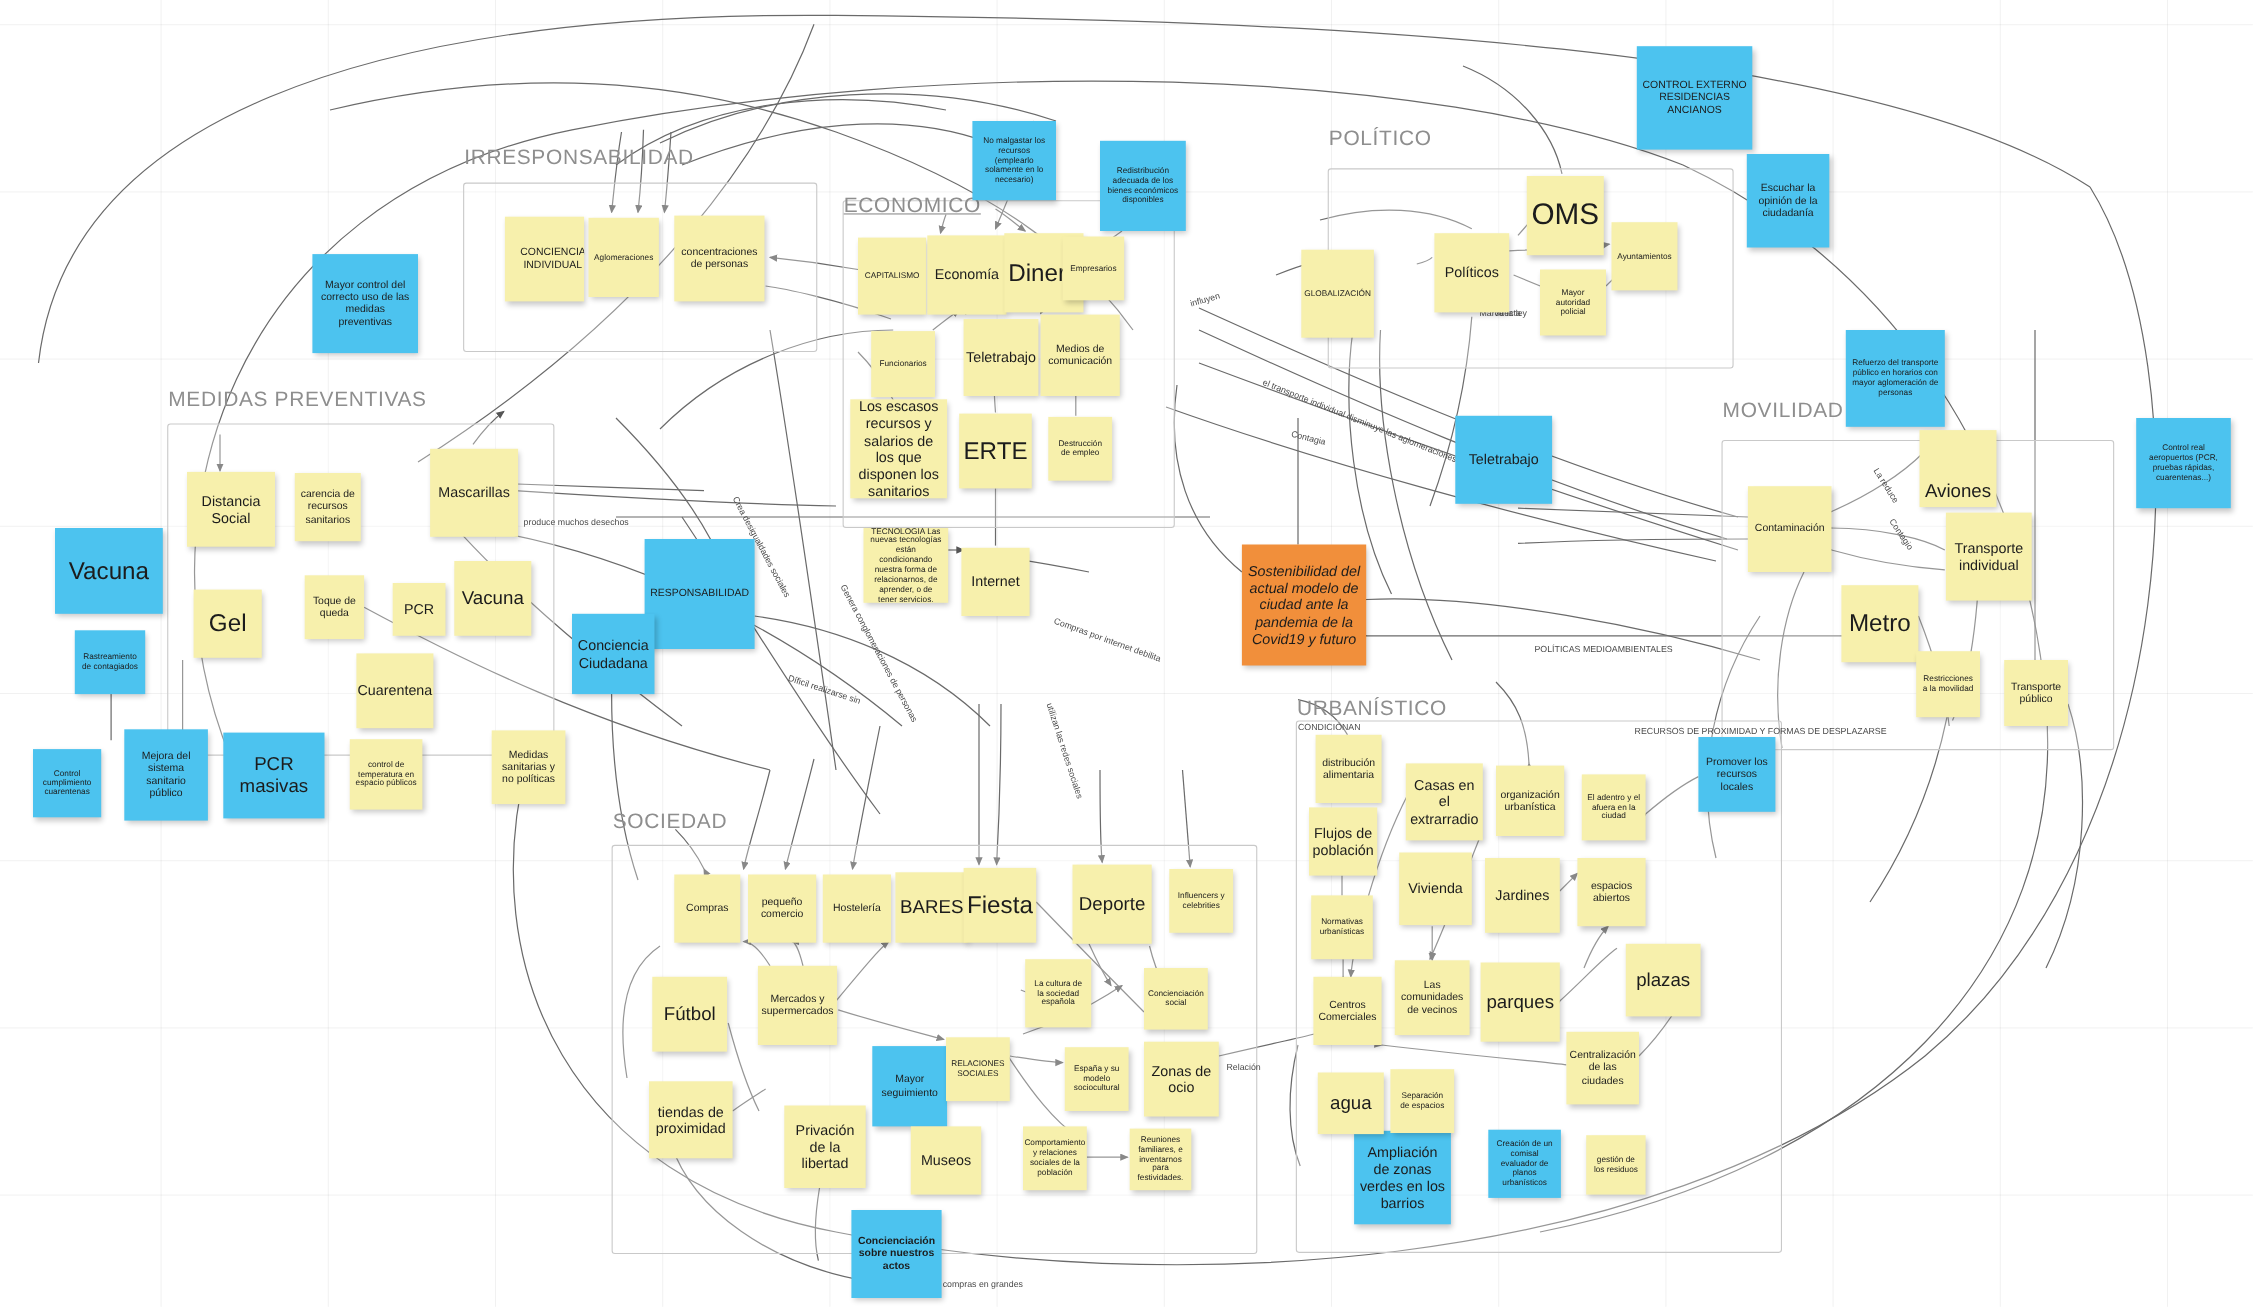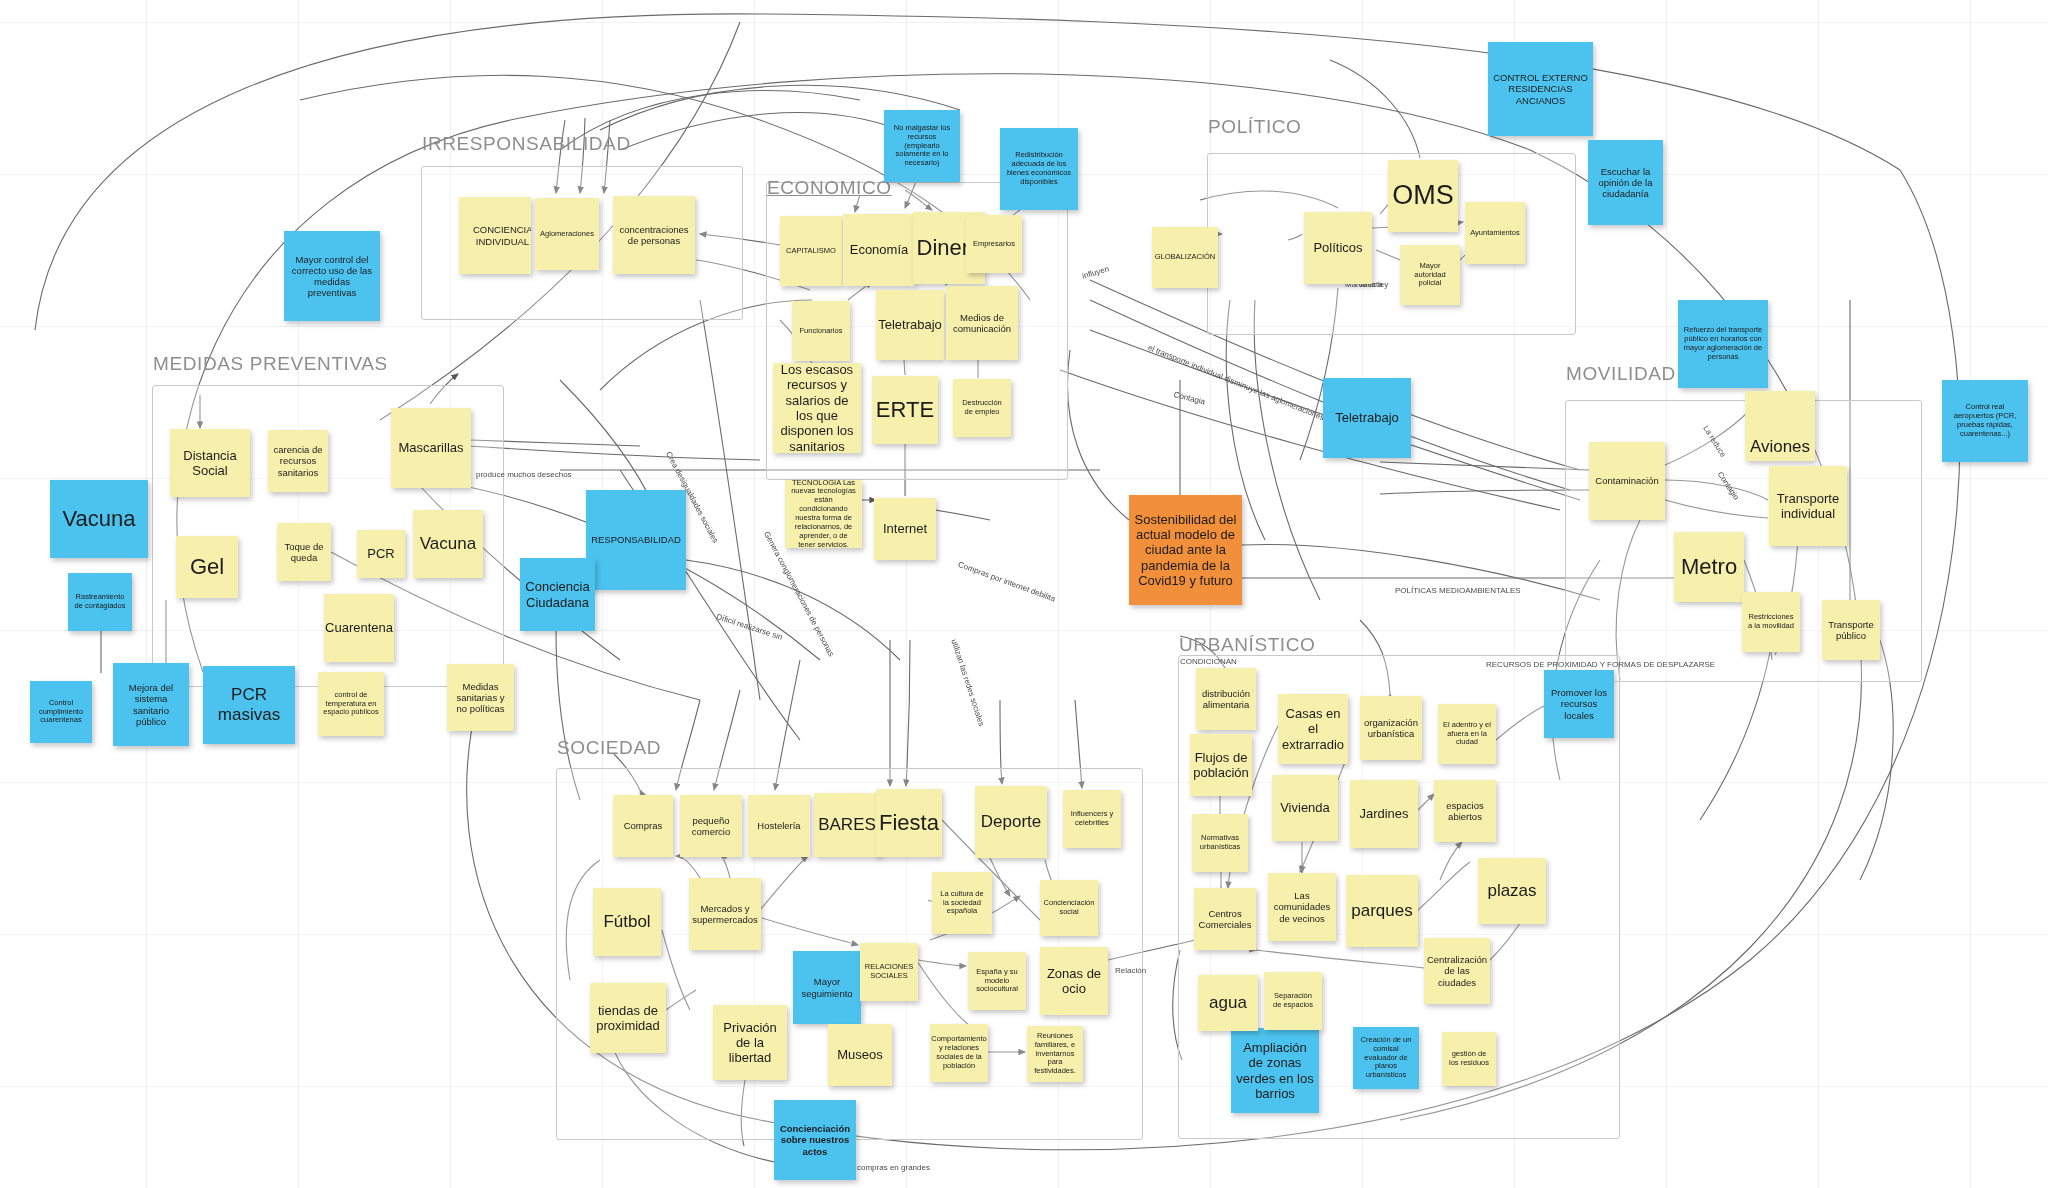--- a/index.html
+++ b/index.html
@@ -287,21 +287,21 @@
       </div>
       <div class="note blue fs-m" style="left: 1231px; top: 1028px; width: 88px; height: 85px;">
         <span>Ampliación de zonas verdes en los barrios</span>
       </div>
       <div class="note blue fs-xs" style="left: 1353px; top: 1027px; width: 66px; height: 62px;">
         <span>Creación de un comisal evaluador de planos urbanísticos</span>
       </div>
       <div class="note yellow fs-xs" style="left: 1442px; top: 1032px; width: 54px; height: 54px;">
         <span>gestión de los residuos</span>
       </div>
-      <div class="note orange fs-m" style="left: 1129px; top: 495px; width: 113px; height: 110px;">
+      <div class="note orange fs-m" style="left: 1129px; top: 495px; width: 113px; height: 110px; font-style: italic;">
         <span>Sostenibilidad del actual modelo de ciudad ante la pandemia de la Covid19 y futuro</span>
       </div>
       <div class="note yellow fs-s" style="left: 459px; top: 197px; width: 72px; height: 77px; padding-left: 20px;">
         <span>CONCIENCIA INDIVIDUAL</span>
       </div>
       <div class="note yellow fs-xs" style="left: 535px; top: 198px; width: 64px; height: 72px;">
         <span>Aglomeraciones</span>
       </div>
       <div class="note yellow fs-s" style="left: 613px; top: 196px; width: 82px; height: 78px;">
         <span>concentraciones de personas</span>
@@ -335,21 +335,21 @@
       </div>
       <div class="note yellow fs-xs" style="left: 953px; top: 379px; width: 58px; height: 58px;">
         <span>Destrucción de empleo</span>
       </div>
       <div class="note yellow fs-xs" style="left: 785px; top: 480px; width: 77px; height: 68px;">
         <span>TECNOLOGÍA Las nuevas tecnologías están condicionando nuestra forma de relacionarnos, de aprender, o de tener servicios.</span>
       </div>
       <div class="note yellow fs-m" style="left: 874px; top: 498px; width: 62px; height: 62px;">
         <span>Internet</span>
       </div>
-      <div class="note yellow fs-xs" style="left: 1152px; top: 227px; width: 66px; height: 61px;">
+      <div class="note yellow fs-xs" style="left: 1183px; top: 227px; width: 66px; height: 80px;">
         <span>GLOBALIZACIÓN</span>
       </div>
       <div class="note yellow fs-m" style="left: 1304px; top: 212px; width: 68px; height: 72px;">
         <span>Políticos</span>
       </div>
       <div class="note yellow fs-xxl" style="left: 1388px; top: 160px; width: 70px; height: 72px;">
         <span>OMS</span>
       </div>
       <div class="note yellow fs-xs" style="left: 1465px; top: 202px; width: 60px; height: 62px;">
         <span>Ayuntamientos</span>

